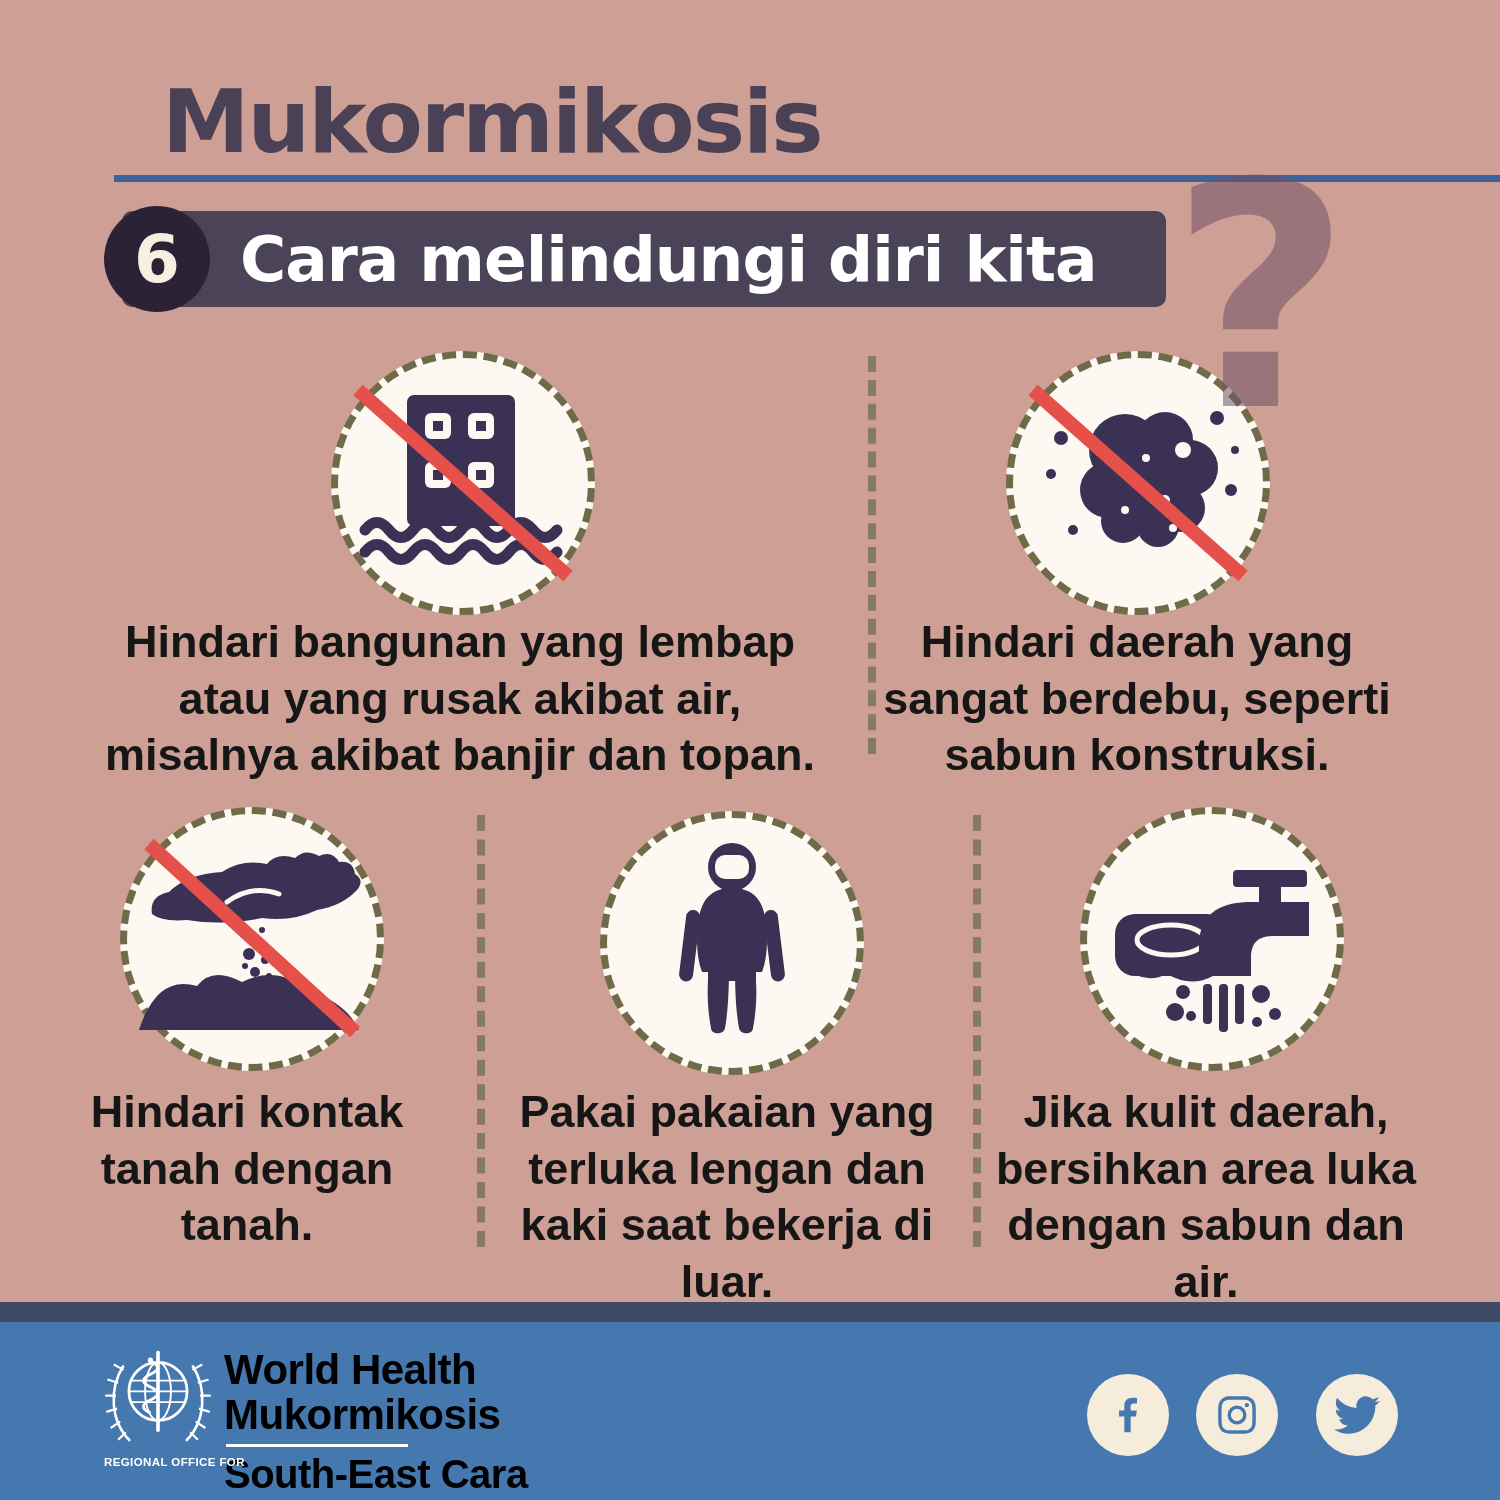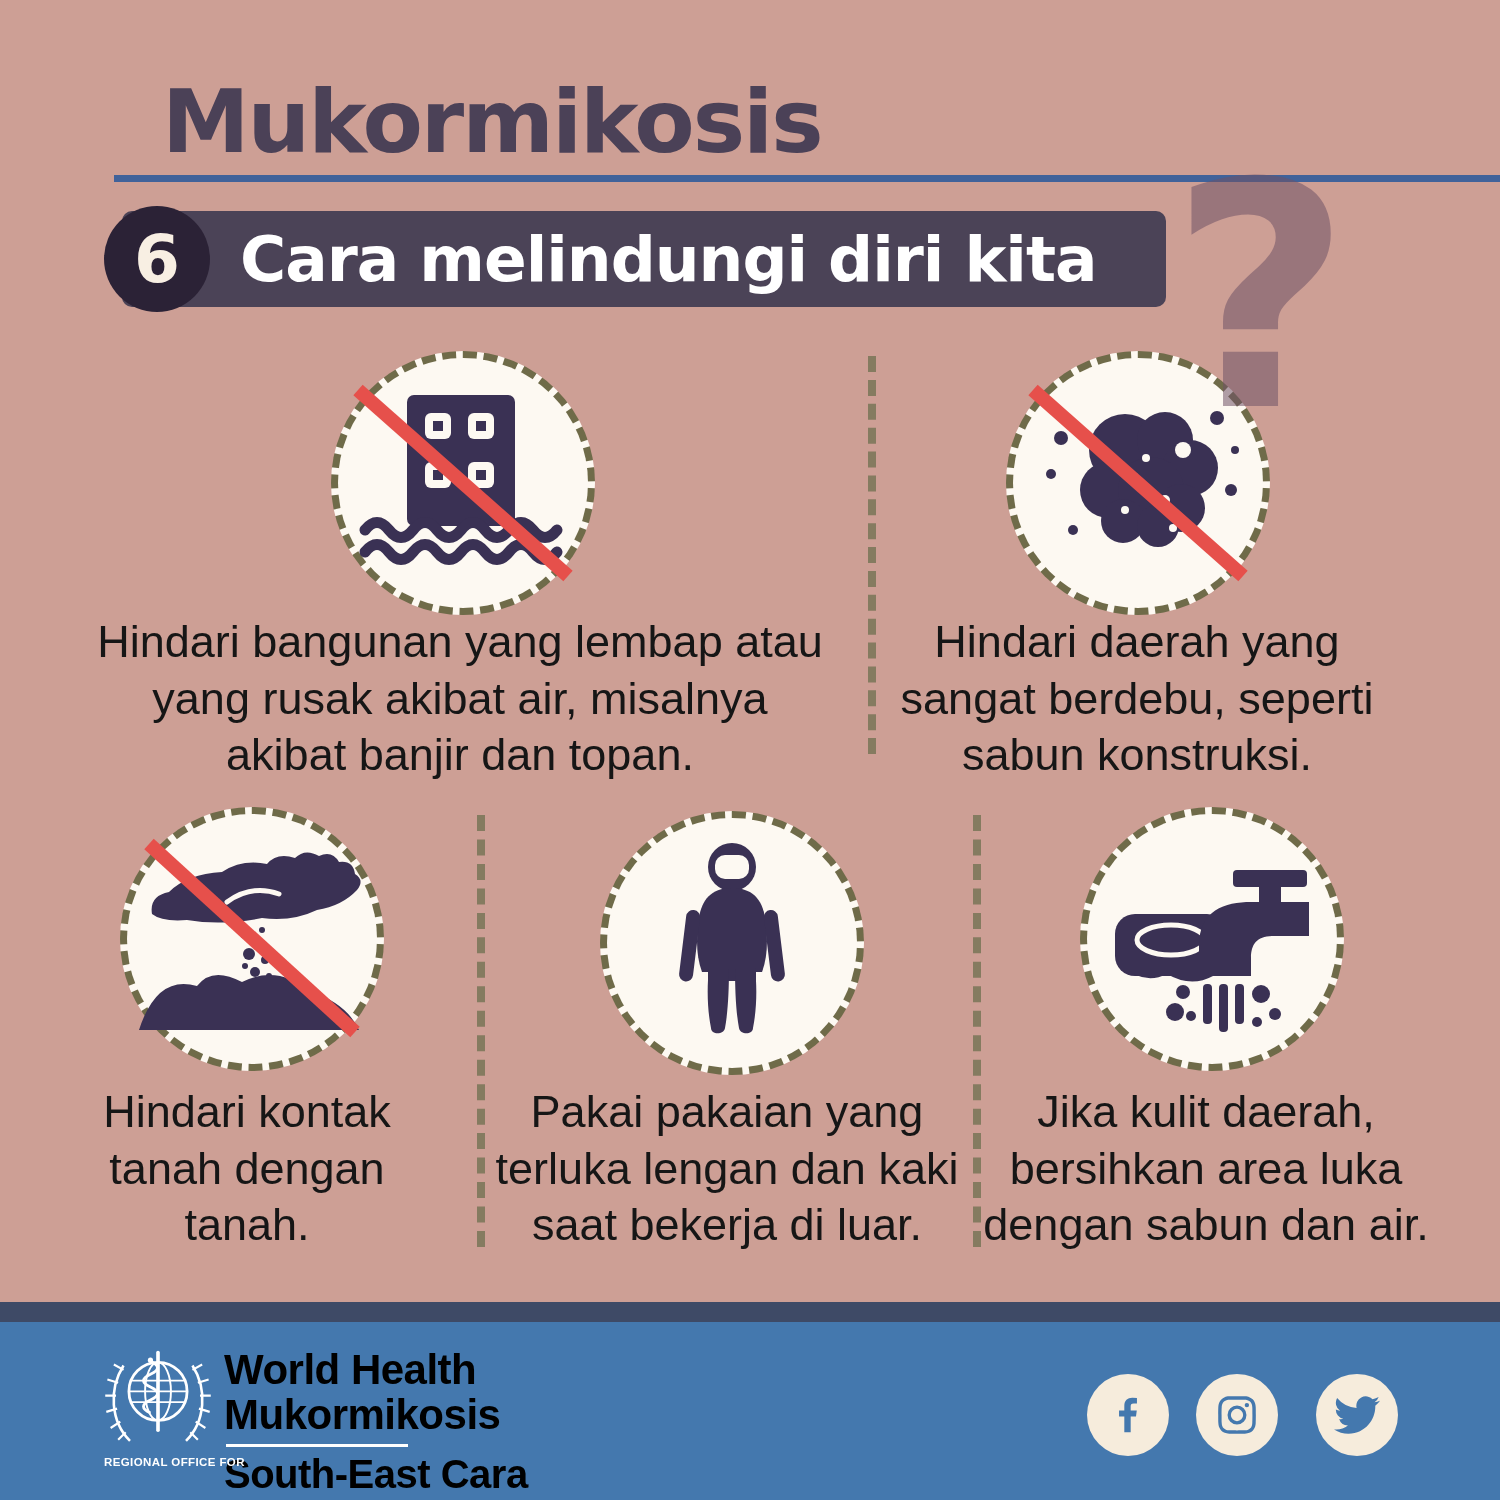--- a/index.html
+++ b/index.html
@@ -53,21 +53,21 @@
     box-sizing:content-box;z-index:1;
   }
   .circle svg{position:absolute;left:0;top:0;width:250px;height:250px;}
   .c1{left:331px;top:351px;}
   .c2{left:1006px;top:351px;}
   .c3{left:120px;top:807px;}
   .c4{left:600px;top:811px;}
   .c5{left:1080px;top:807px;}
 
   .tip-text{
-    font-size:45px;font-weight:400;color:#161616;
+    font-size:45px;font-weight:700;color:#161616;
     text-align:center;line-height:1.26;
   }
   .t1{left:88px;top:614px;width:744px;}
   .t2{left:876px;top:614px;width:522px;}
   .t3{left:52px;top:1084px;width:390px;}
   .t4{left:490px;top:1084px;width:474px;}
   .t5{left:980px;top:1084px;width:452px;}
 
   .vdash{border-left:8px dashed #857b60;width:0;}
   .d1{left:868px;top:356px;height:398px;}

